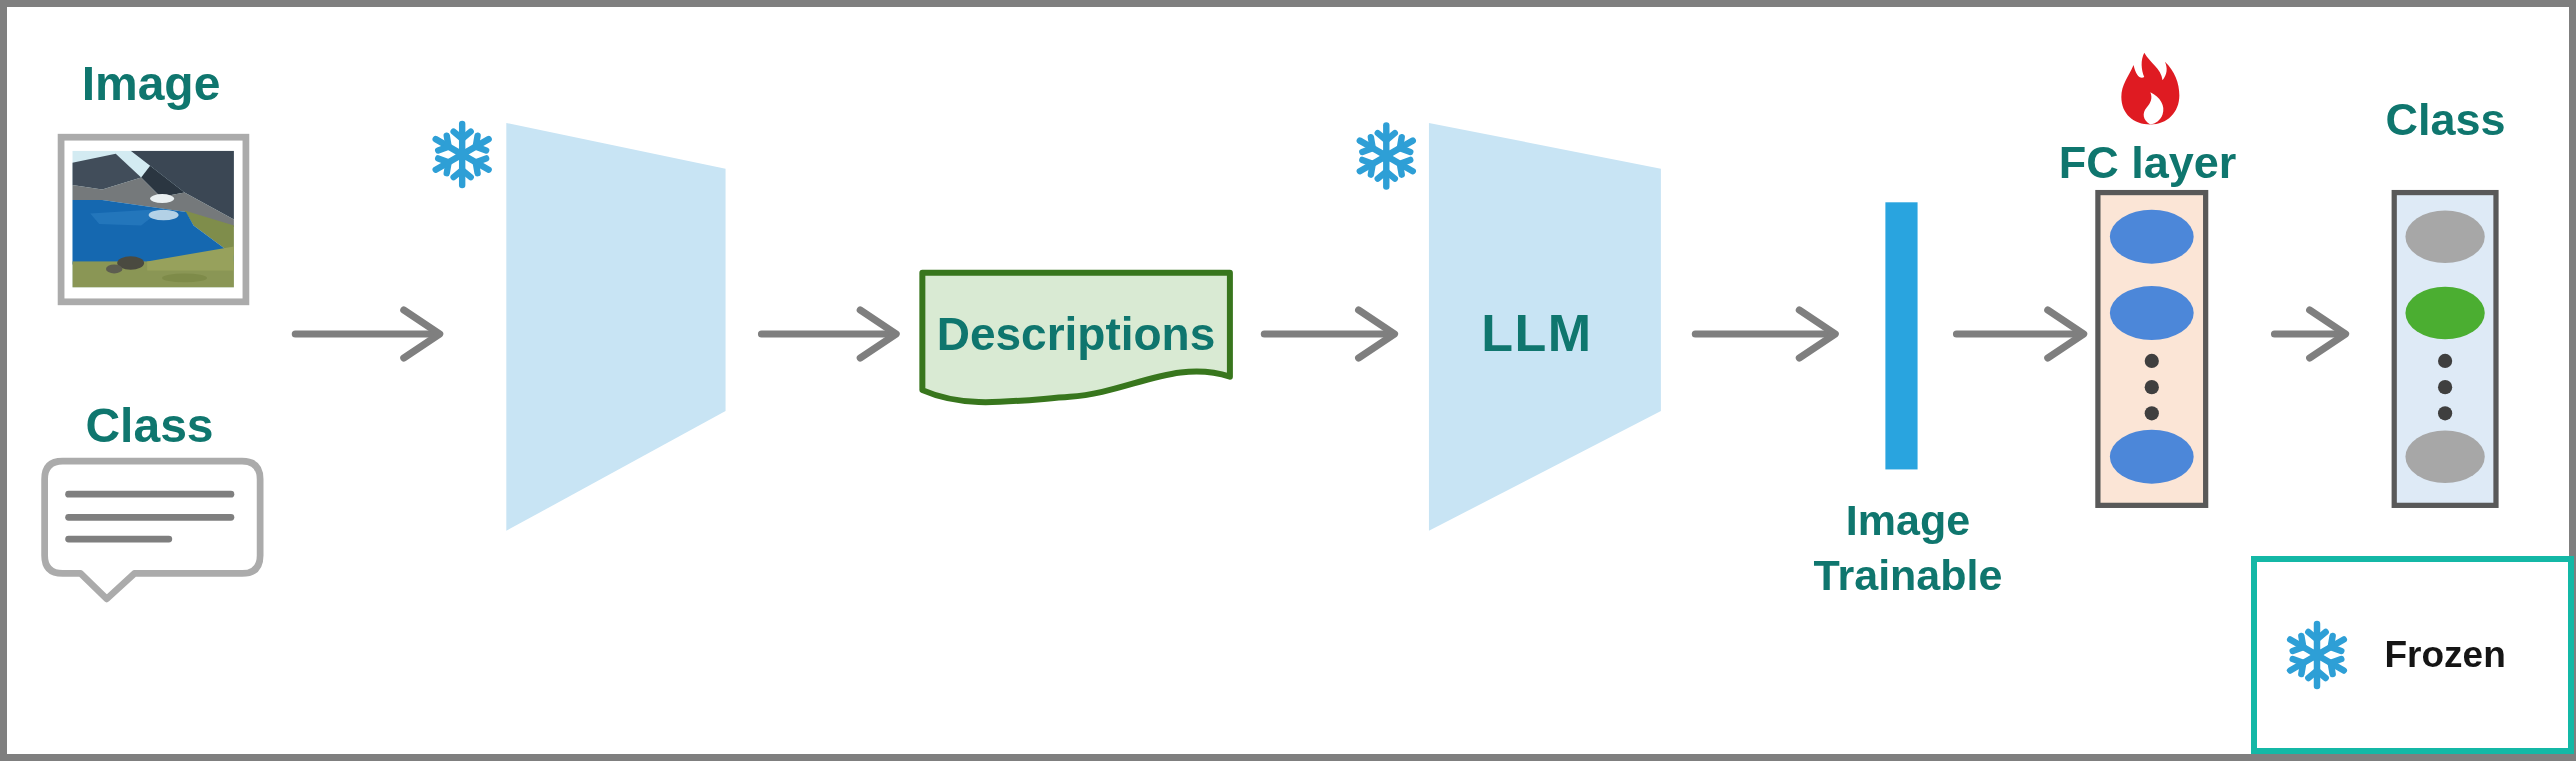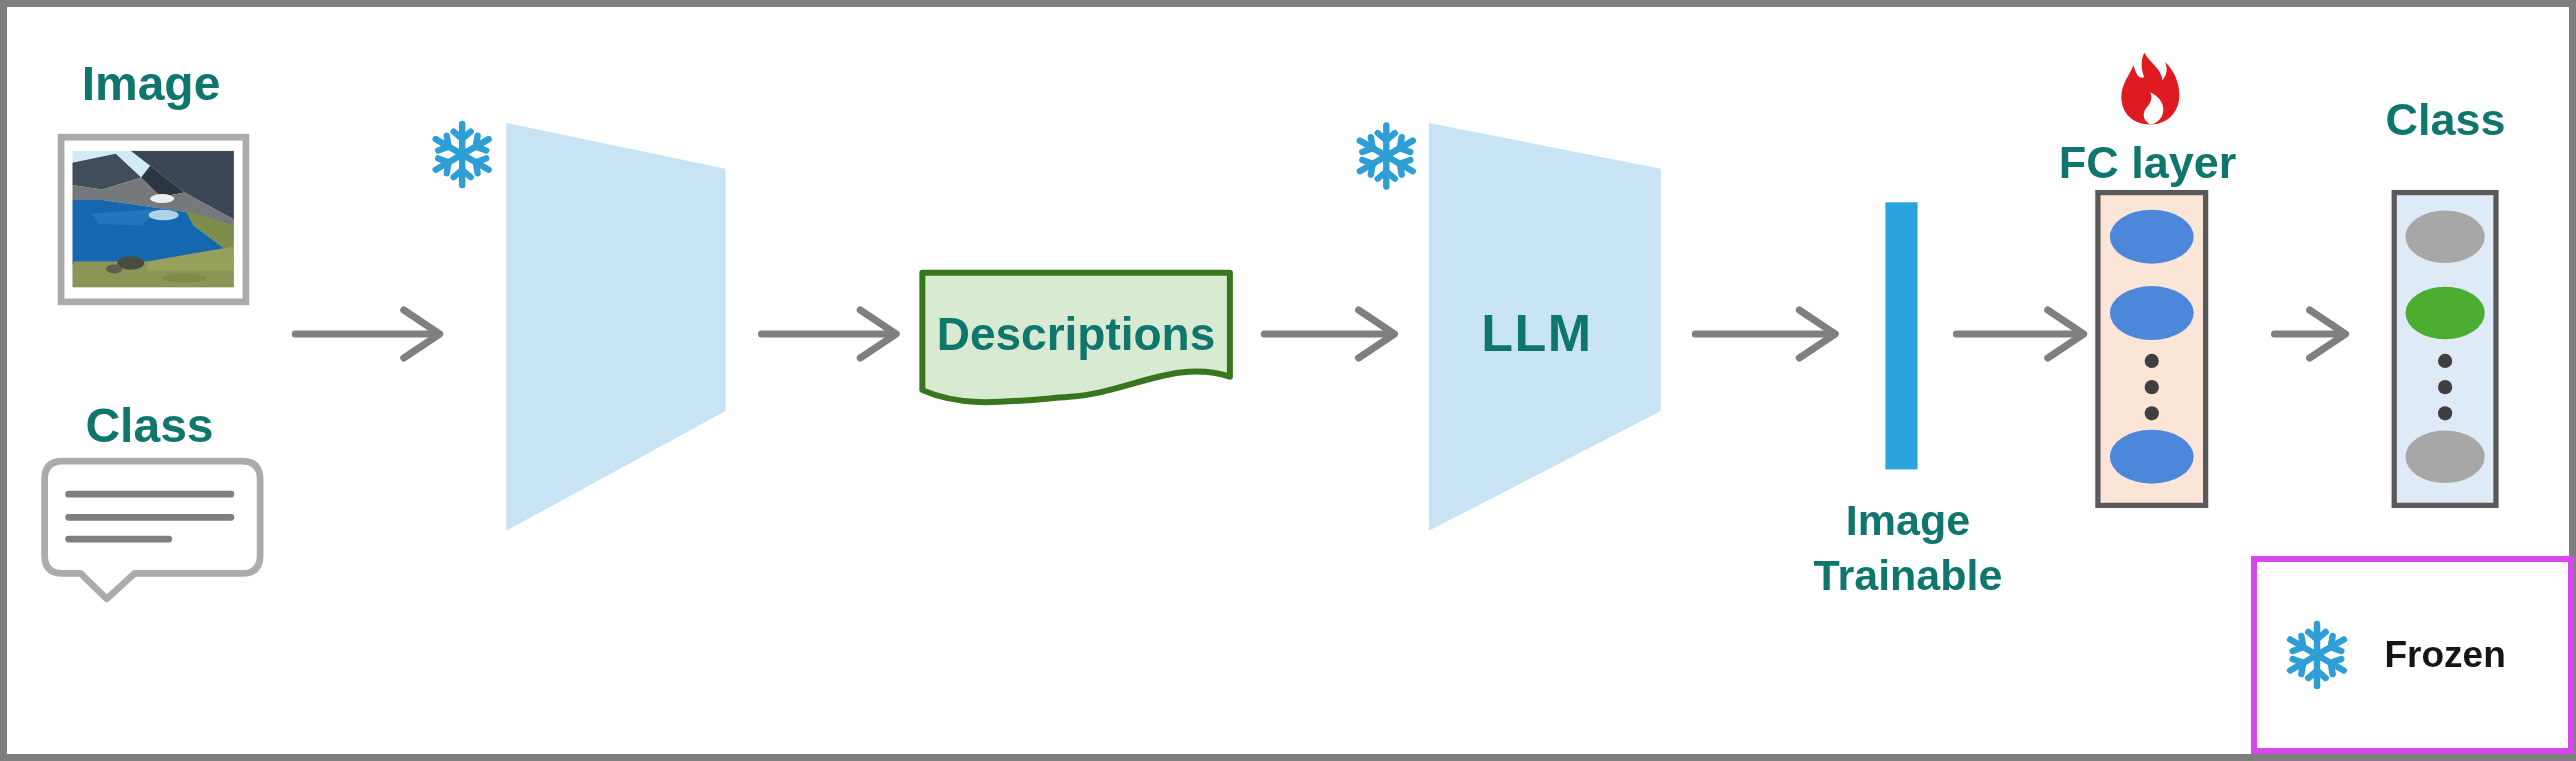--- a/index.html
+++ b/index.html
@@ -9,21 +9,21 @@
   .lbl{position:absolute;color:#0f766e;font-weight:bold;text-align:center;white-space:nowrap;}
   .lbl-image{left:43px;top:49px;width:202px;font-size:48px;}
   .lbl-prompt{left:30px;top:391px;width:225px;font-size:48px;}
   .lbl-lvlm{left:499px;top:299px;width:219px;font-size:52px;letter-spacing:1.5px;line-height:54px;}
   .lbl-desc{left:915px;top:303px;width:308px;font-size:46px;line-height:48px;}
   .lbl-llm{left:1422px;top:299px;width:216px;font-size:52px;letter-spacing:1.5px;line-height:54px;}
   .lbl-emb{left:1729px;top:486px;width:344px;font-size:43px;line-height:55px;}
   .lbl-fc{left:2021px;top:130px;width:239px;font-size:45px;}
   .lbl-class{left:2319px;top:45px;width:239px;font-size:45px;line-height:47px;margin-top:44px;}
   .legend{position:absolute;left:2244px;top:549px;width:323px;height:198px;box-sizing:border-box;
-          border:6px solid #d946ef;background:#ffffff;display:flex;flex-direction:column;
+          border:6px solid #14b8a6;background:#ffffff;display:flex;flex-direction:column;
           justify-content:space-evenly;padding-left:22.5px;}
   .legend-row{display:flex;align-items:center;}
   .legend-icon{width:75px;display:flex;justify-content:center;align-items:center;}
   .legend-label{margin-left:30px;font-size:37px;font-weight:bold;color:#151515;}
 </style>
 </head>
 <body>
 
 <div class="canvas">
 

